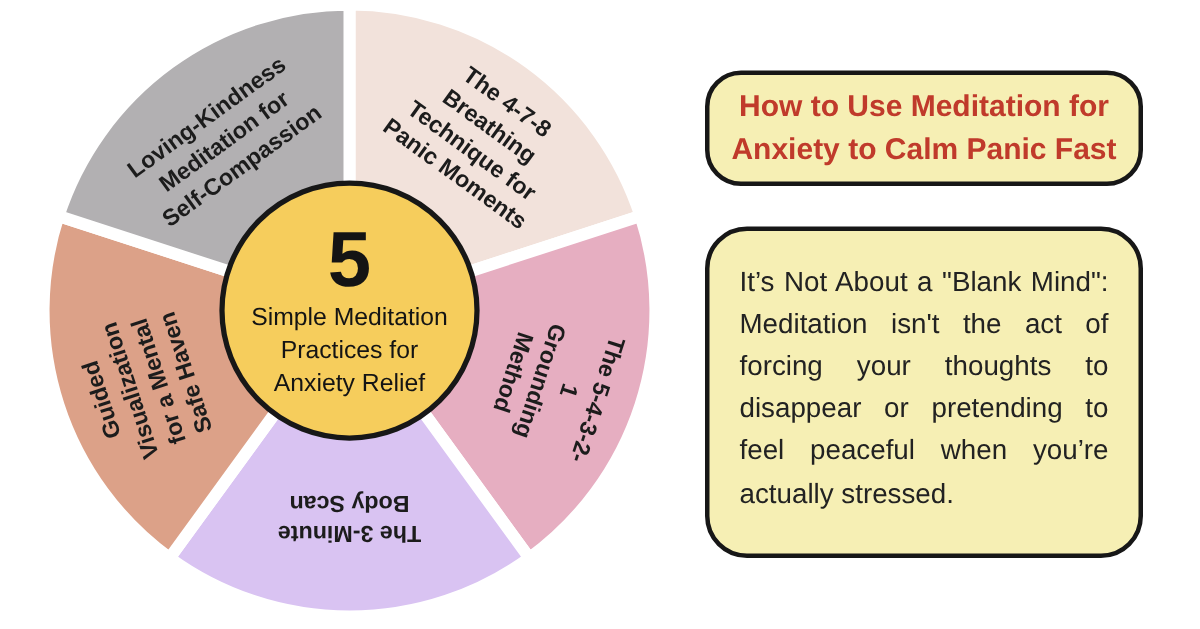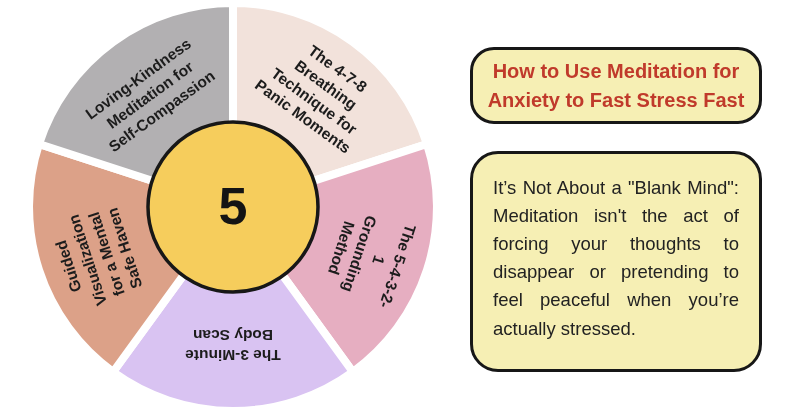--- a/index.html
+++ b/index.html
@@ -124,24 +124,27 @@
     <div class="seg-label visual">Guided
 Visualization
 for a Mental
 Safe Haven</div>
     <div class="seg-label loving">Loving-Kindness
 Meditation for
 Self-Compassion</div>
 
     <div class="center-text">
       <div class="center-number">5</div>
+      <div class="center-label">Simple Meditation
+Practices for
+Anxiety Relief</div>
     </div>
   </div>
 
   <div class="panel-box title-box">
-    <div class="title-text">How to Use Meditation for Anxiety to Fast Stress Fast</div>
+    <div class="title-text">How to Use Meditation for Anxiety to Calm Panic Fast</div>
   </div>
 
   <div class="panel-box note-box">
     <p class="note-text">It’s Not About a "Blank Mind": Meditation isn't the act of forcing your thoughts to disappear or pretending to feel peaceful when you’re actually stressed.</p>
   </div>
 
 </div>
 
 </body></html>

